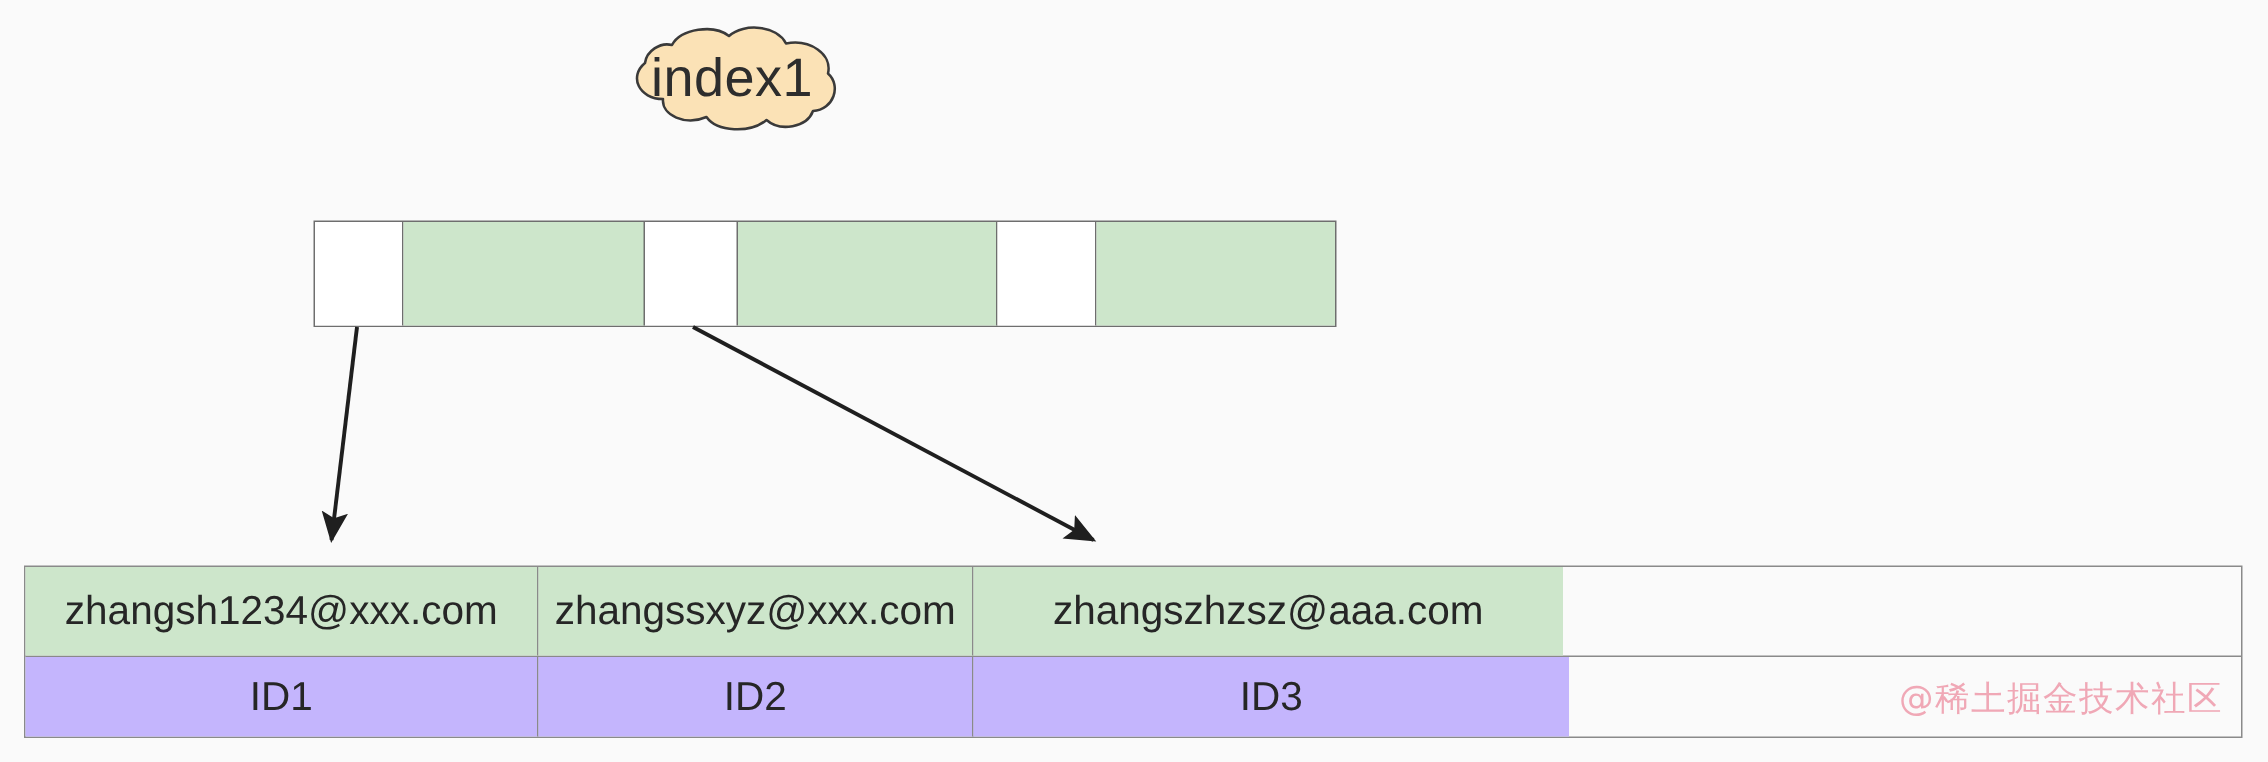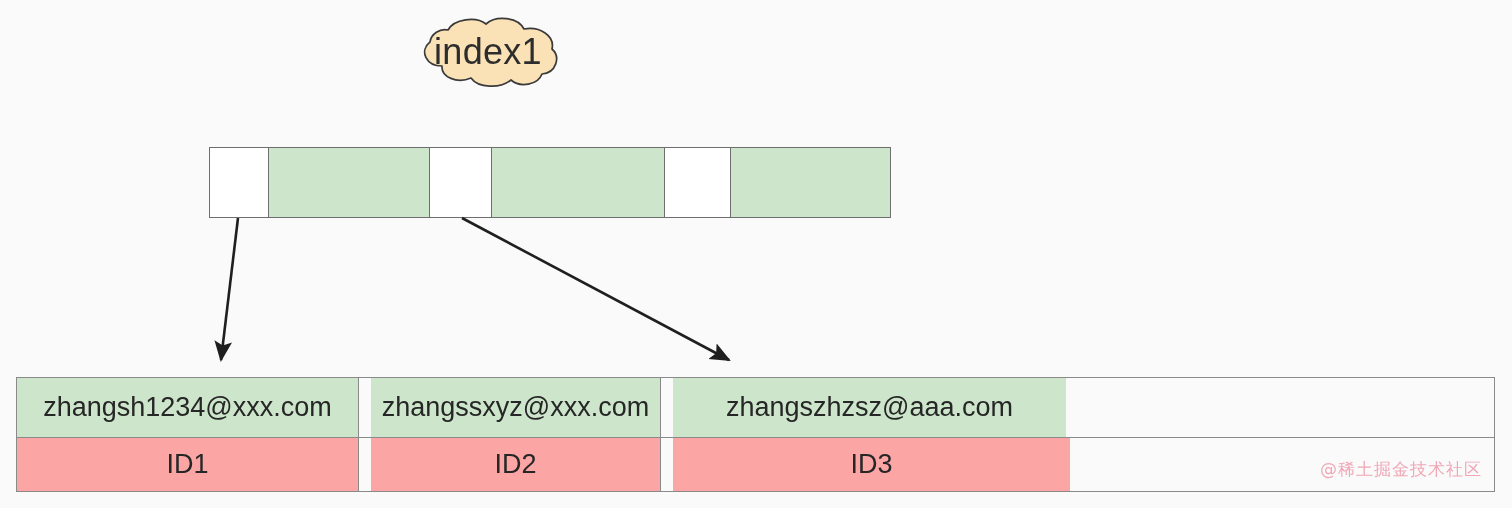--- a/index.html
+++ b/index.html
@@ -89,55 +89,54 @@
     height: 115px;
     box-sizing: border-box;
     border: 1.4px solid #8a8a8a;
     display: flex;
     flex-direction: column;
   }
   .table-row {
     display: flex;
     box-sizing: border-box;
     width: 100%;
-    gap: 12px;
   }
   .row-email {
     height: 60px;
     border-bottom: 1.4px solid #8a8a8a;
   }
   .row-id {
     height: 53px;
   }
   .cell {
     box-sizing: border-box;
     display: flex;
     align-items: center;
     justify-content: center;
     border-right: 1.4px solid #8a8a8a;
     font-size: 27px;
     color: #262626;
     white-space: nowrap;
   }
   .cell:last-child { border-right: none; }
   .cell.email { background: #cde6cb; }
-  .cell.id    { background: #fca5a5; }
+  .cell.id    { background: #c4b5fd; }
 
   
   .col-1 { width: 342px; }
   .col-2 { width: 290px; }
   .col-3 { width: 397px; }
   .col-4 { width: 393px; }
 
   
   .watermark {
     position: absolute;
     right: 12px;
     bottom: 10px;
-    font-size: 17px;
+    font-size: 23px;
     color: #f0a8b6;
     letter-spacing: 1px;
     font-family: "DejaVu Sans", sans-serif;
     z-index: 5;
     white-space: nowrap;
   }
 </style>
 </head>
 <body>
 

